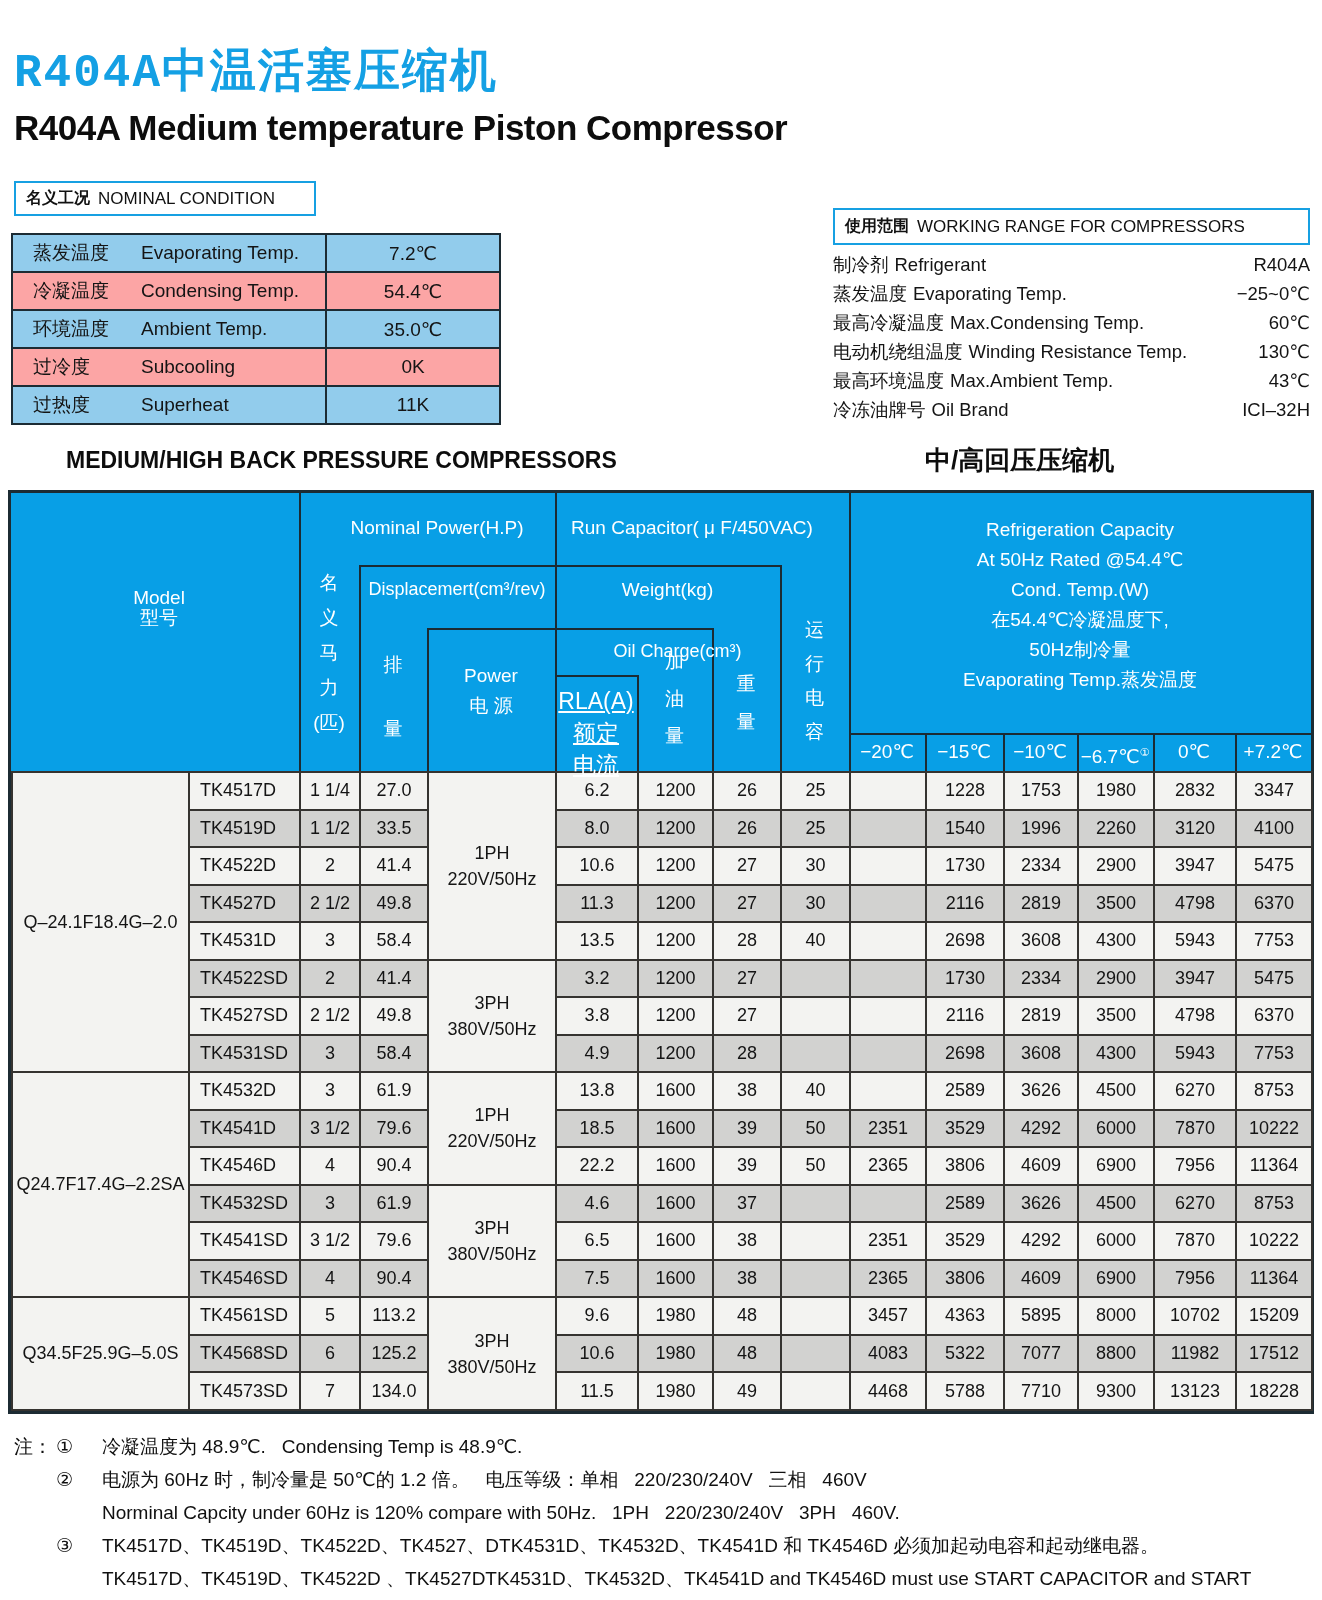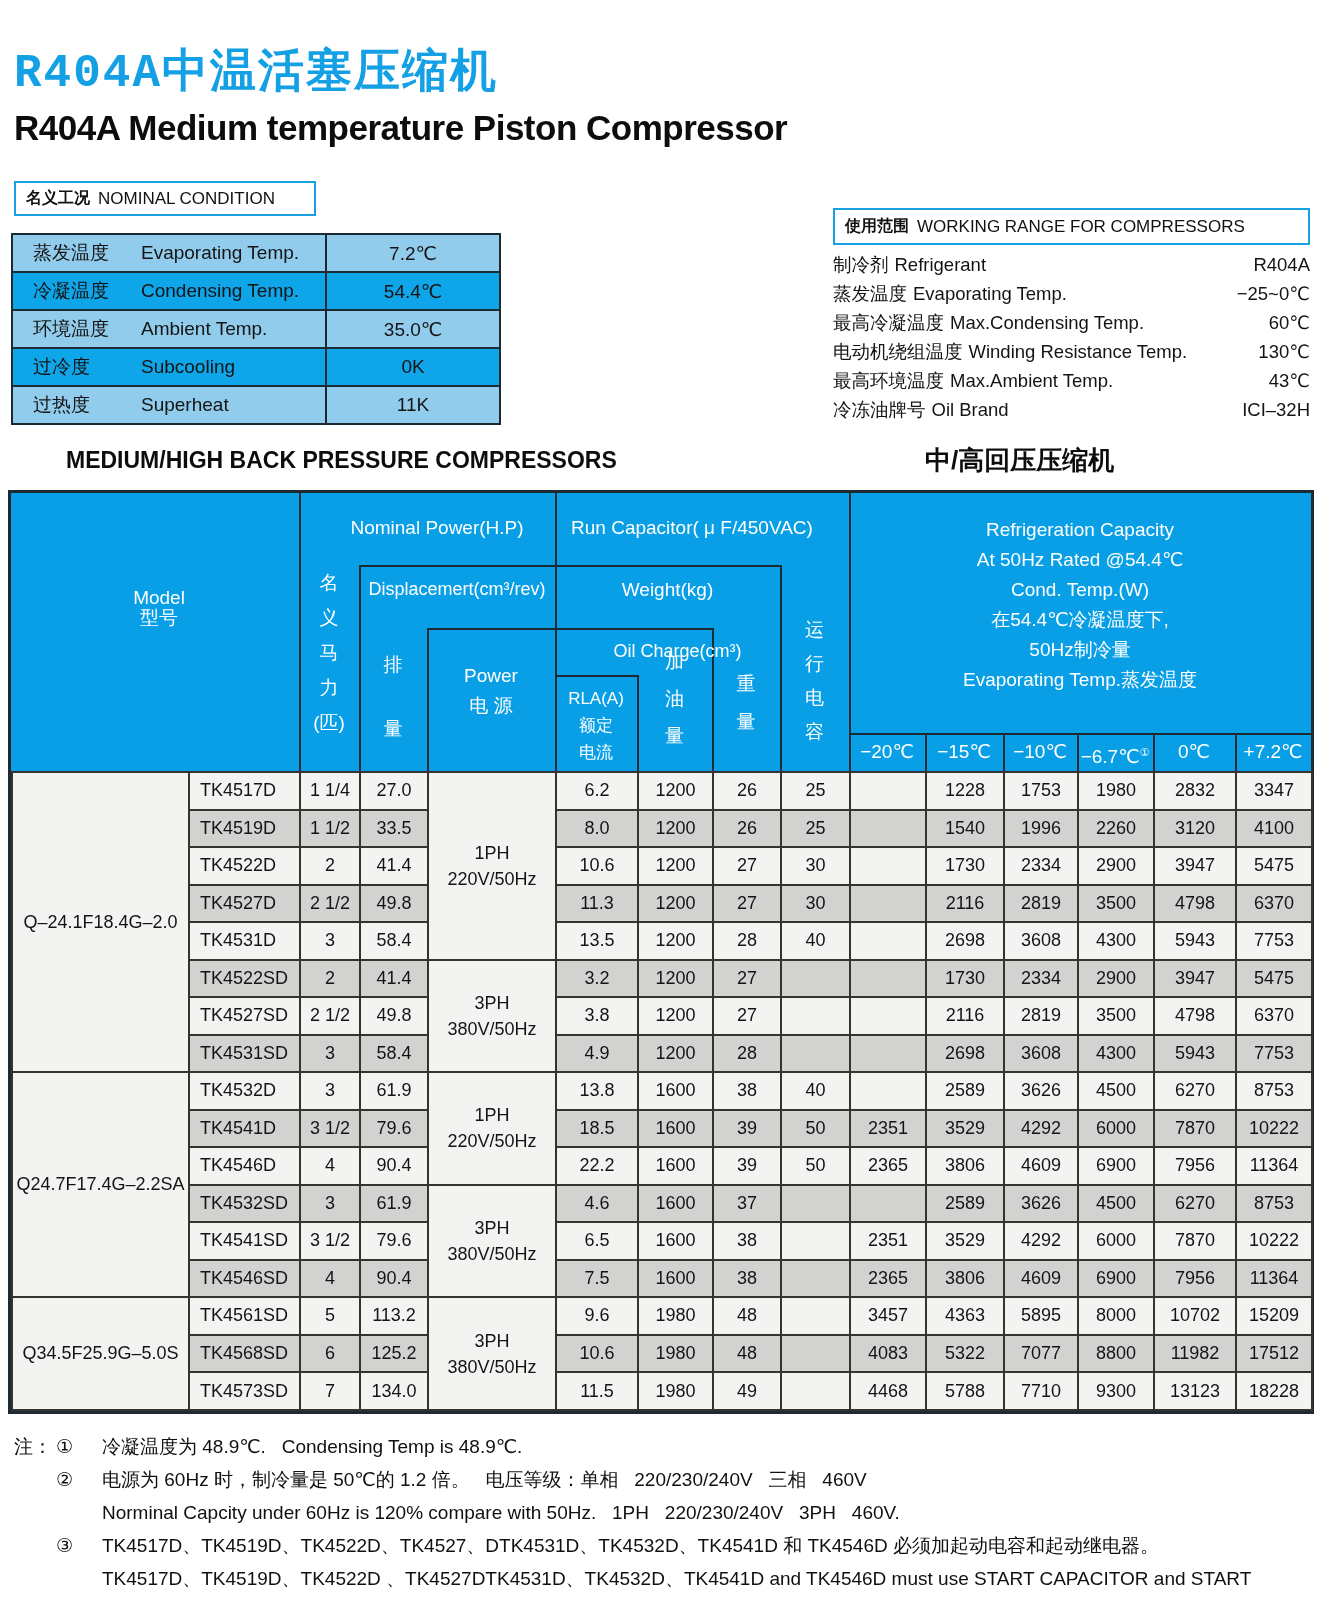--- a/index.html
+++ b/index.html
@@ -16,21 +16,21 @@
   .blue-box{position:absolute;border:2px solid #17A0E2;background:#fff;
             display:flex;align-items:center;padding:0 10px;box-sizing:border-box;}
   .bb-cn{font-size:16px;font-weight:700;color:#111;margin-right:8px;}
   .bb-en{font-size:17px;color:#111;}
 
   
   .nominal-table{position:absolute;left:11px;top:233px;width:490px;height:192px;
                  border-collapse:collapse;table-layout:fixed;}
   .nominal-table td{border:2px solid #1c2b33;font-size:19px;color:#141414;}
   .n-dark{background:#92CCEC;}
-  .n-light{background:#0ea5e9;}
+  .n-light{background:#fca5a5;}
   .n-label{padding-left:20px;}
   .n-cn{display:inline-block;width:108px;}
   .n-en{}
   .n-val{text-align:center;width:170px;}
 
   
   .working-rows{position:absolute;left:833px;top:252px;width:477px;}
   .w-row{display:flex;justify-content:space-between;align-items:baseline;
          height:29px;font-size:18.5px;color:#141414;}
   .w-label{white-space:nowrap;}
@@ -49,21 +49,21 @@
 
   .model-lbl{left:0;width:296px;top:95px;font-size:19px;line-height:20px;}
   .np-lbl{left:288px;width:276px;top:24px;font-size:19px;}
   .rc-lbl{left:544px;width:274px;top:24px;font-size:19px;}
   .disp-lbl{left:348px;width:196px;top:86px;font-size:18px;}
   .wt-lbl{left:544px;width:225px;top:86px;font-size:19px;}
   .oil-lbl{left:544px;width:157px;top:148px;font-size:18px;margin-left:44px;}
   .hpcn-lbl{left:288px;width:60px;top:72px;font-size:19px;line-height:35px;}
   .dispcn-lbl{left:348px;width:68px;top:140px;font-size:19px;line-height:64px;}
   .power-lbl{left:416px;width:128px;top:168px;font-size:19px;line-height:30px;}
-  .rla-lbl{left:544px;width:82px;top:192px;font-size:17px;line-height:27px;}
+  .rla-lbl{left:544px;width:82px;top:192px;font-size:23px;line-height:32px;text-decoration:underline;}
   .oilcn-lbl{left:626px;width:75px;top:150px;font-size:19px;line-height:37px;}
   .wtcn-lbl{left:701px;width:68px;top:172px;font-size:19px;line-height:38px;}
   .rccn-lbl{left:769px;width:69px;top:120px;font-size:19px;line-height:34px;}
   .cap-title{left:838px;width:462px;top:22px;font-size:19px;line-height:30px;}
   .cap-sub{position:absolute;top:240px;height:38px;line-height:38px;text-align:center;
            font-size:19px;}
   .cap-sub sup{font-size:11px;}
 
   .mt-body{width:1300px;height:640px;border-collapse:collapse;table-layout:fixed;}
   .mt-body td{border:2px solid #353330;font-size:18px;color:#141414;text-align:center;

